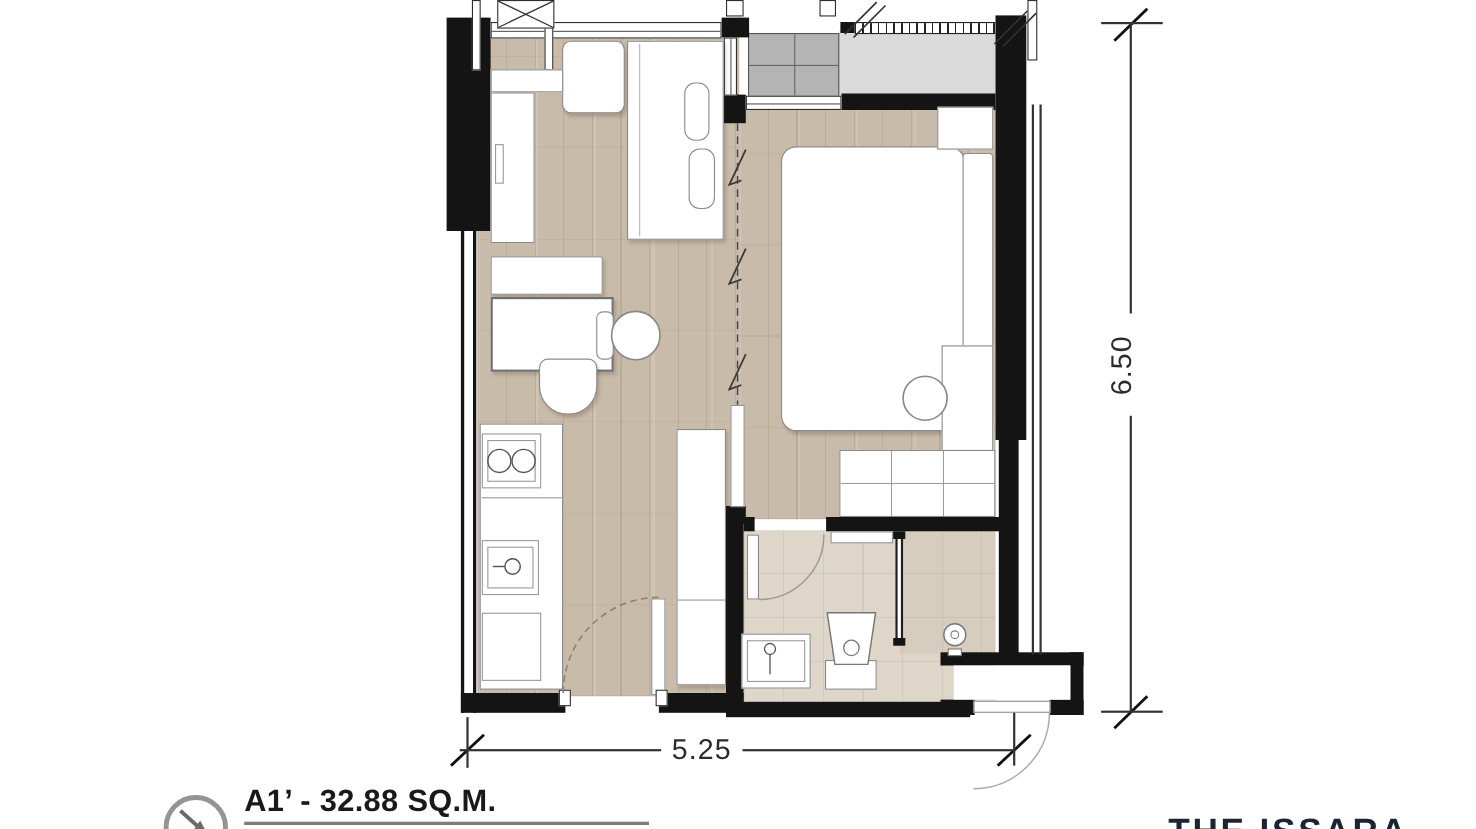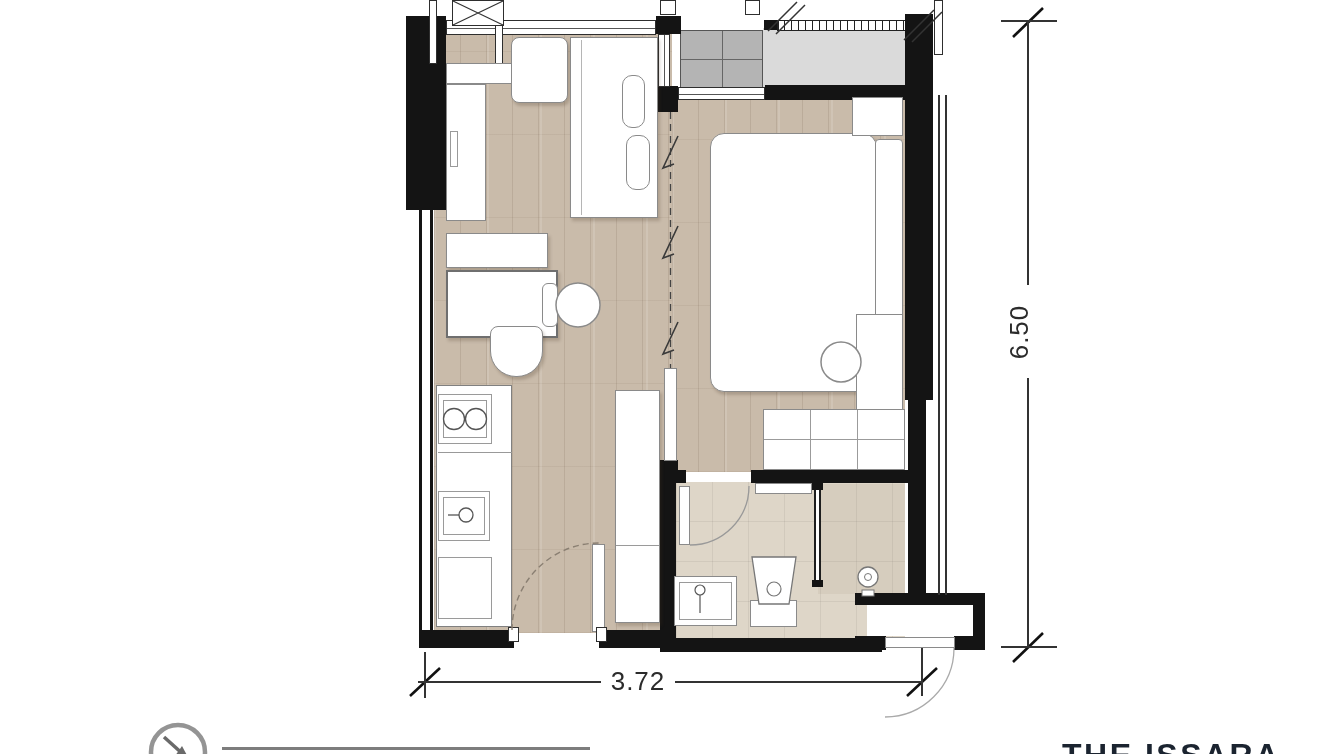--- a/index.html
+++ b/index.html
@@ -174,24 +174,25 @@
   </svg>
 
   <div class="dimline" style="left:418px;top:681px;width:183px;height:2px"></div>
   <div class="dimline" style="left:675px;top:681px;width:247px;height:2px"></div>
   <div class="dimline" style="left:424px;top:652px;width:2px;height:46px"></div>
   <div class="dimline" style="left:921px;top:648px;width:2px;height:48px"></div>
   <div class="dimline" style="left:1027px;top:21px;width:2px;height:264px"></div>
   <div class="dimline" style="left:1027px;top:378px;width:2px;height:270px"></div>
   <div class="dimline" style="left:1001px;top:20px;width:56px;height:2px"></div>
   <div class="dimline" style="left:1001px;top:646px;width:56px;height:2px"></div>
-  <div class="dimtext" style="left:598px;top:666px;width:80px">3.72</div>
+  <div class="dimtext" style="left:598px;top:666px;width:80px">5.25</div>
   <div class="dimtext" style="left:1000px;top:306px;width:60px;height:52px;transform:rotate(-90deg)">6.50</div>
 
   <svg class="overlay" width="1342" height="754" viewBox="0 0 1342 754">
     <circle cx="178" cy="752" r="27" stroke="#949494" stroke-width="4.5" fill="none"></circle>
     <line x1="164" y1="737" x2="184" y2="755" stroke="#6a6a6a" stroke-width="3.5"></line>
     <polygon points="189,759 175,756 182,746" fill="#6a6a6a"></polygon>
   </svg>
+  <div class="unit-title">A1’ - 32.88 SQ.M.</div>
   <div class="title-underline"></div>
   <div class="brand">THE ISSARA</div>
 
 </div>
 
 </body></html>

